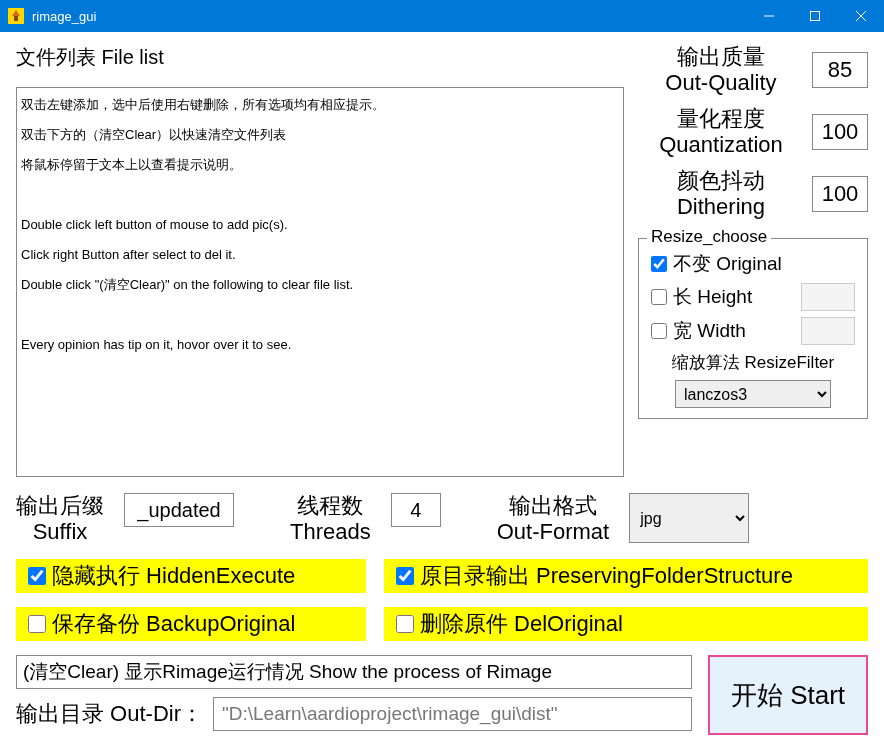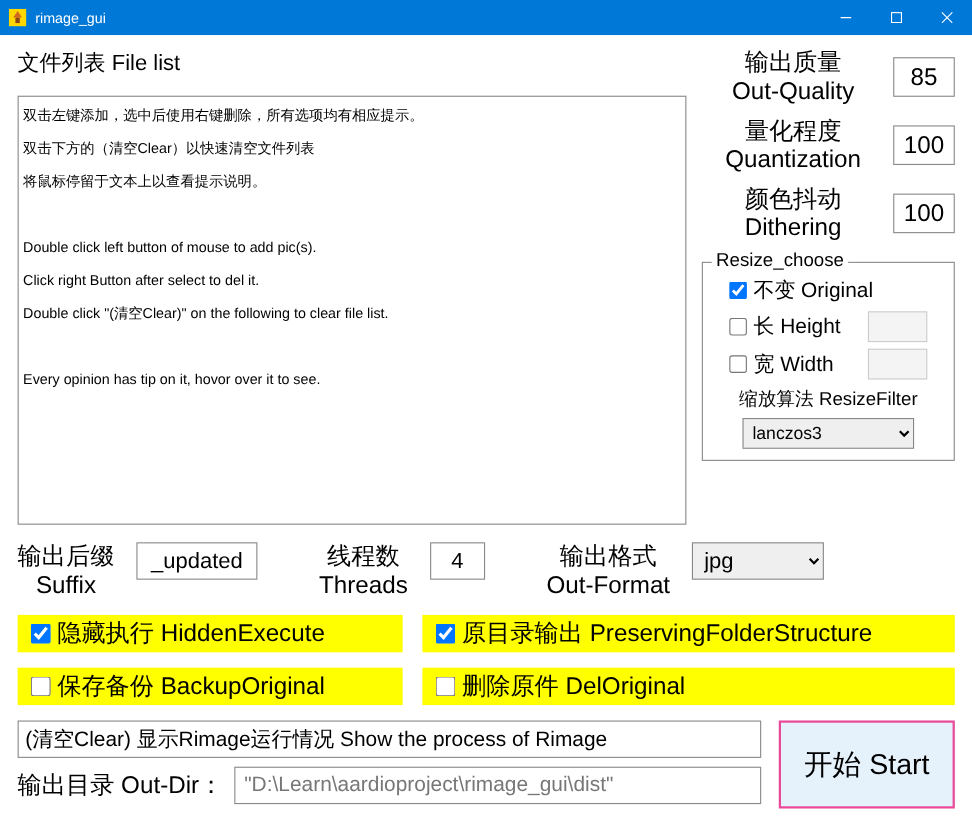--- a/index.html
+++ b/index.html
@@ -85,21 +85,21 @@
   left: 8px;
   background: #fff;
   padding: 0 4px;
   font-size: 17px;
 }
 .check-row {
   display: flex;
   align-items: center;
   gap: 6px;
   font-size: 19px;
-  margin: 6px 16px;
+  margin: 6px 4px;
 }
 .check-row input[type=checkbox] { width: 16px; height: 16px; }
 .small-input {
   width: 54px; height: 28px;
   border: 1px solid #ccc;
   background: #f4f4f4;
 }
 .filter-label { font-size: 17px; text-align: center; margin-top: 4px; }
 .filter-select {
   width: 156px; height: 28px;
@@ -117,23 +117,23 @@
 .mid-block { display: flex; align-items: flex-start; gap: 20px; }
 .mid-label { font-size: 22px; text-align: center; line-height: 26px; }
 .text-input {
   height: 34px;
   border: 1px solid #888;
   text-align: center;
   font-size: 20px;
   padding: 0 6px;
 }
 .format-select {
-  width: 120px; height: 34px;
-  border: 1px solid #888;
-  font-size: 20px;
+  width: 120px; height: 50px;
+  border: 1px solid #888;
+  font-size: 16px;
   padding: 0 6px;
 }
 .check-area {
   margin-top: 14px;
   display: grid;
   grid-template-columns: 350px 1fr;
   row-gap: 14px;
   column-gap: 18px;
 }
 .hl-check {

